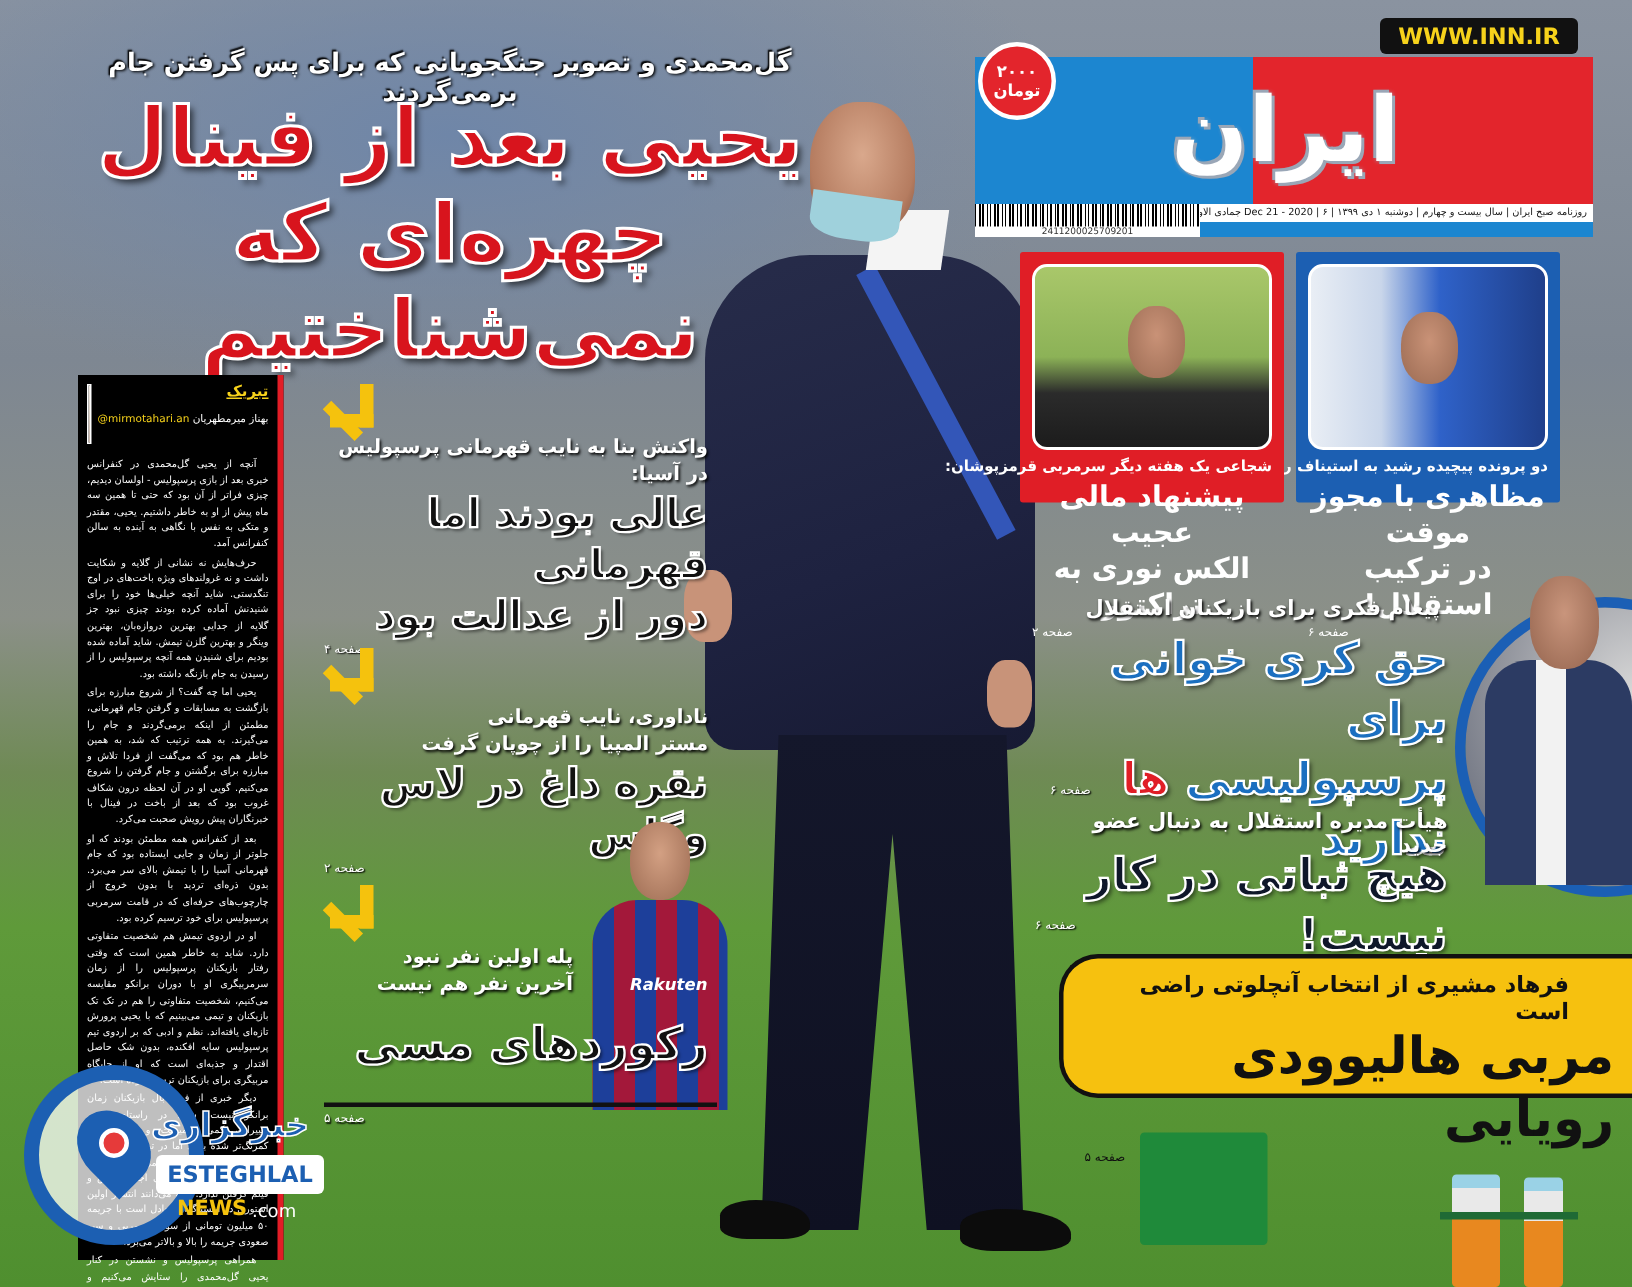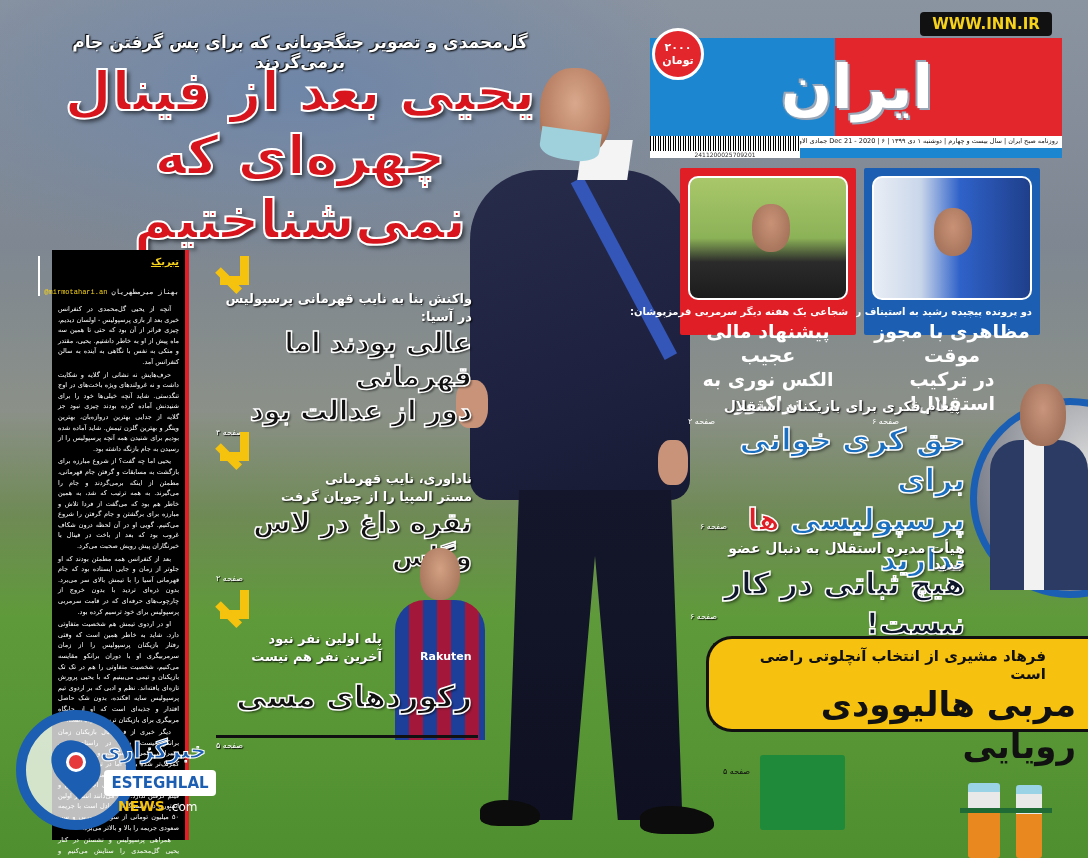--- a/index.html
+++ b/index.html
@@ -182,40 +182,40 @@
   
   .messi-head {
     left: 420px; top: 548px; width: 40px; height: 52px; border-radius: 45%;
     background: radial-gradient(ellipse at 50% 40%, #d3a083 0%, #9c6b52 100%);
   }
   .messi-body {
     left: 395px; top: 600px; width: 90px; height: 140px;
     background: repeating-linear-gradient(90deg, #1d3f9a 0 14px, #a3183a 14px 28px);
     border-radius: 30px 30px 0 0;
   }
-  .messi-sponsor { left: 420px; top: 650px; width: 60px; color: #fff; font-size: 11px; font-weight: bold; direction: ltr; }
+  .messi-sponsor { left: 420px; top: 650px; width: 60px; color: #fff; font-size: 11px; font-weight: bold; direction: ltr; font-style: italic; }
 
   
   .red-column {
     left: 52px; top: 250px; width: 137px; height: 590px;
     background: #000000; padding: 6px 6px;
     border-right: 4px solid #e21d26;
   }
   .col-header { display: flex; flex-direction: row; align-items: flex-start; gap: 4px; }
   .col-avatar {
     width: 34px; height: 40px; background: linear-gradient(180deg, #f3ede6 0%, #c9b8ad 100%);
     border: 1px solid #fff; position: relative; overflow: hidden;
   }
   .col-avatar::after {
     content:""; position:absolute; left: 7px; top: 6px; width: 20px; height: 28px; border-radius: 45%;
     background: #1a1a1a;
   }
   .col-meta { flex: 1; text-align: right; }
   .col-tag { color: #f6d21b; font-size: 10px; font-weight: bold; text-decoration: underline; }
-  .col-author { color: #fff; font-size: 7px; margin-top: 21px; white-space: nowrap; font-family: Liberation Mono, monospace; }
+  .col-author { color: #fff; font-size: 7px; margin-top: 8px; white-space: nowrap; }
   .col-body {
     color: #fff; font-size: 6.5px; line-height: 10.6px; text-align: justify; margin-top: 8px;
     direction: rtl;
   }
   .col-body p { margin-bottom: 2px; text-indent: 8px; }
 
   
   .wm-circle {
     left: 16px; top: 710px; width: 120px; height: 120px; border-radius: 50%;
     border: 10px solid #1c5fb2; background: rgba(255,255,255,0.75);

